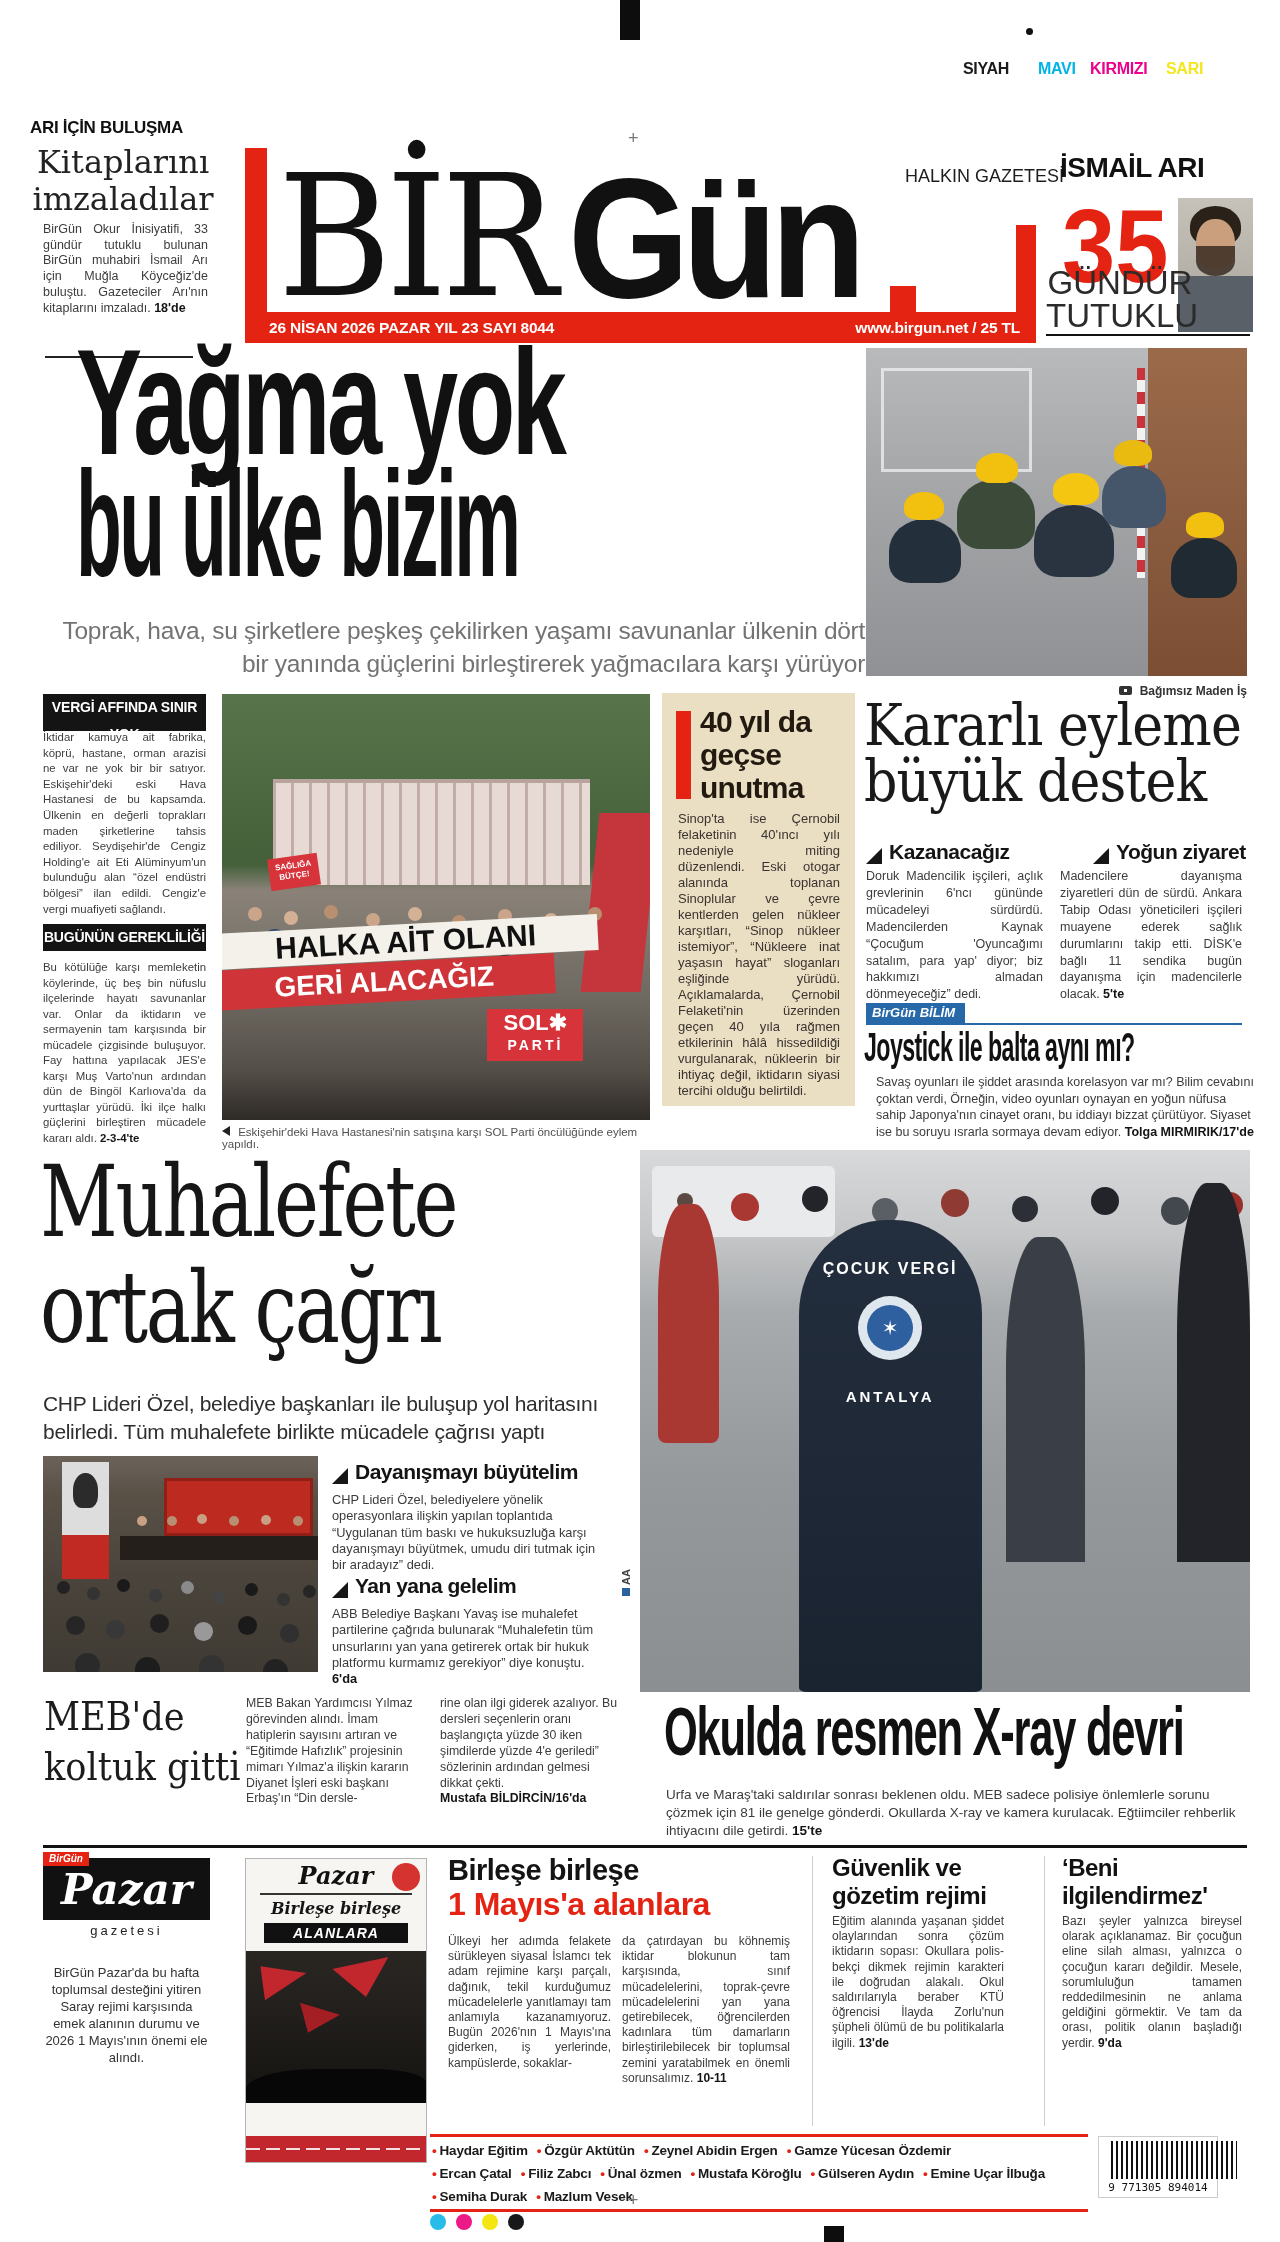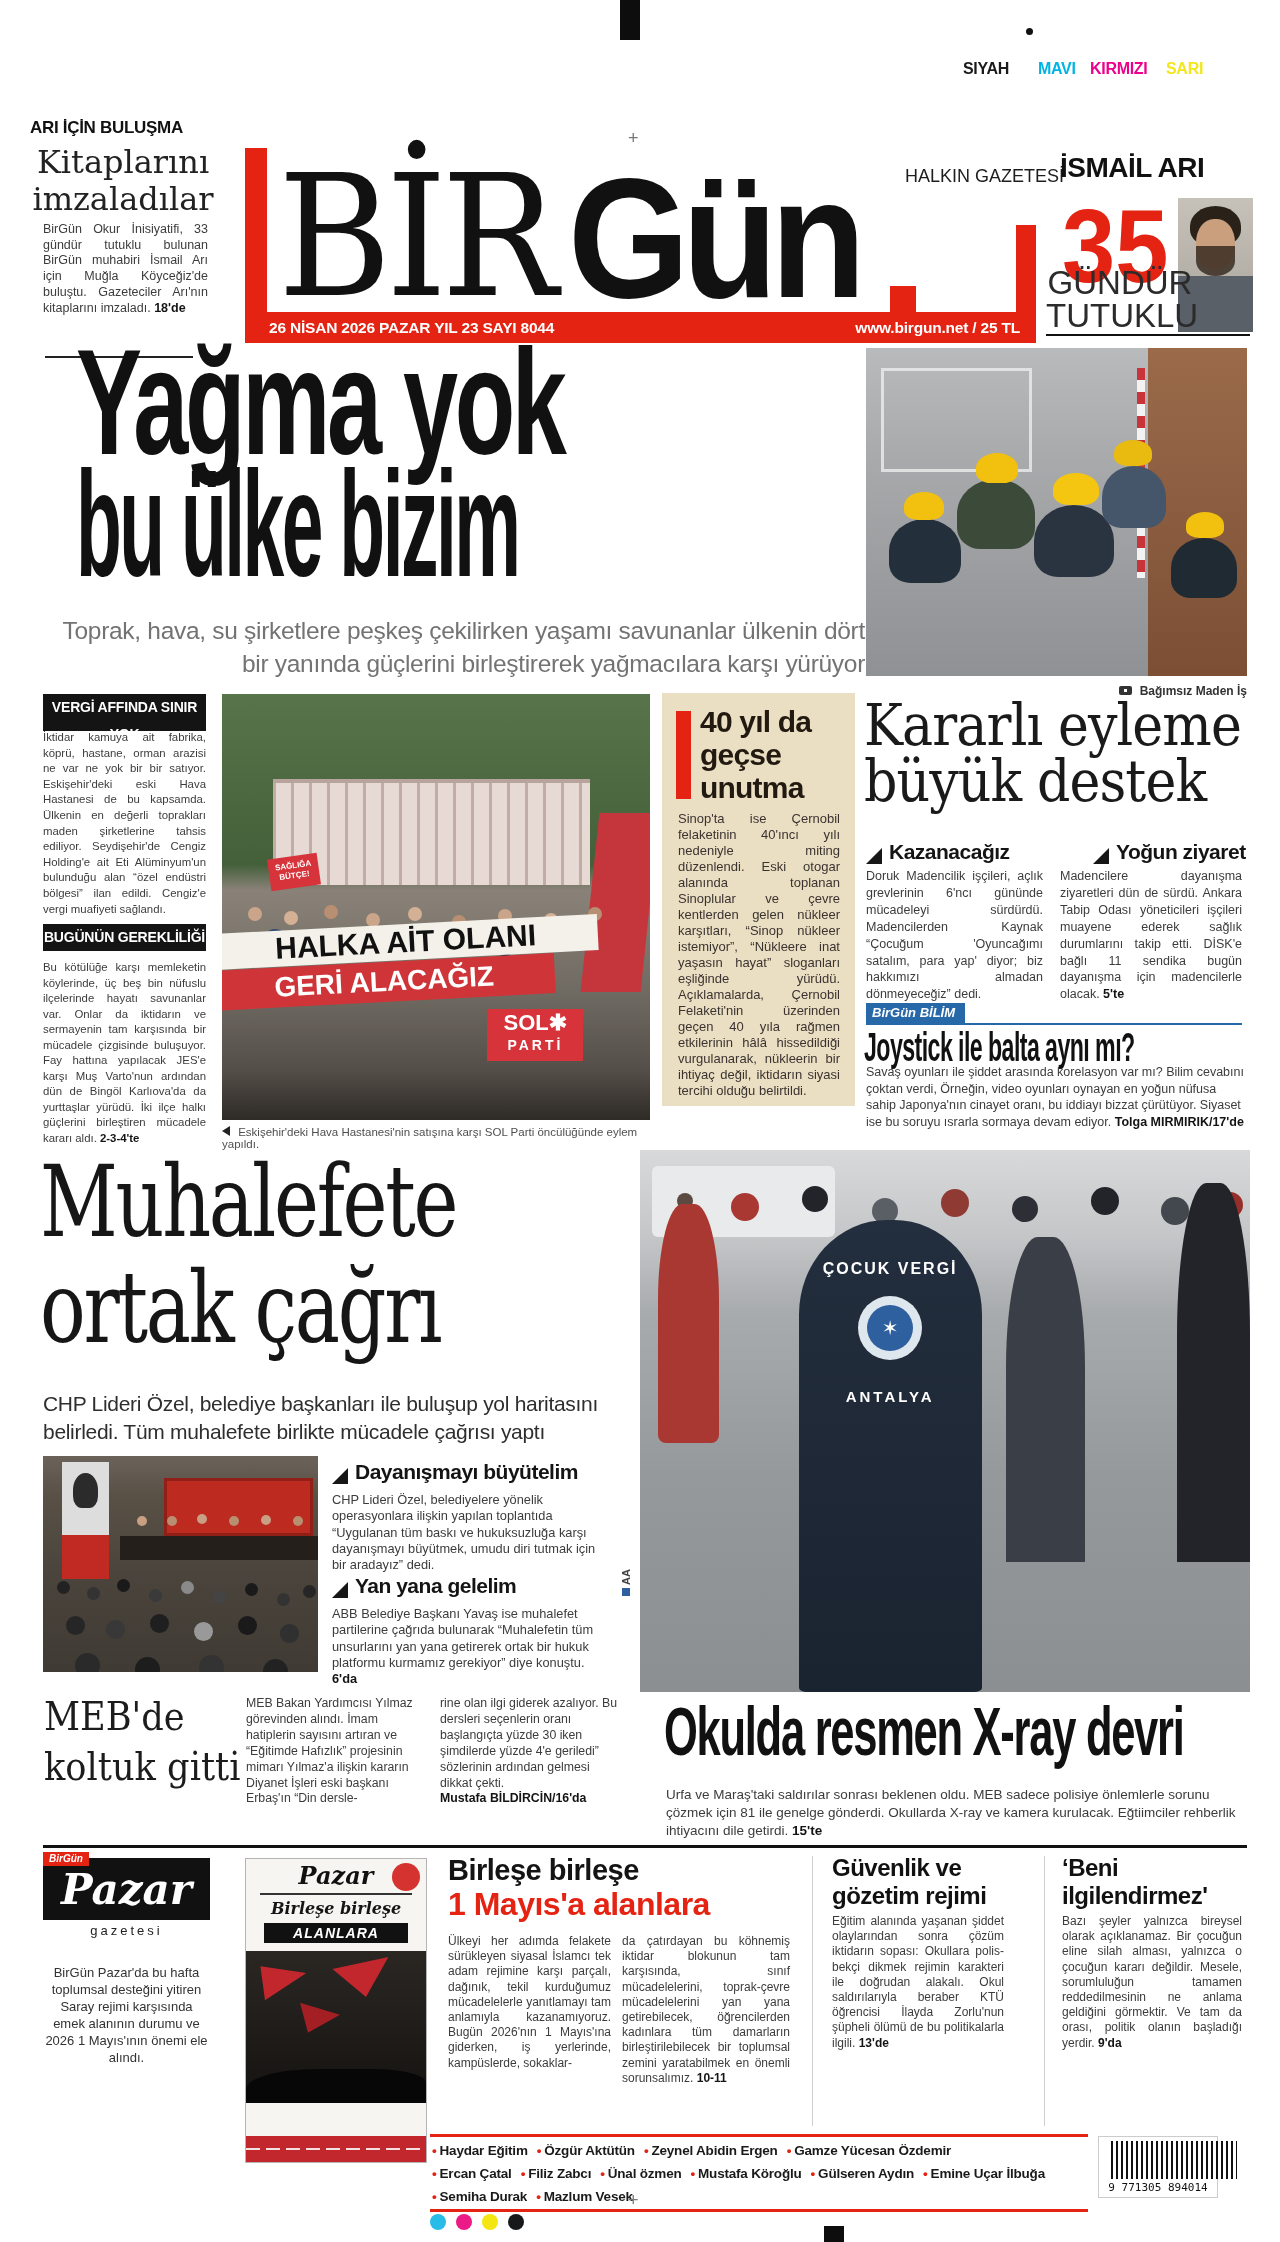--- a/index.html
+++ b/index.html
@@ -143,21 +143,21 @@
     <div style="position:absolute;left:14px;top:18px;width:15px;height:88px;background:#e42313"></div>
     <div class="abs" style="left:38px;top:12px;font-weight:700;font-size:30px;line-height:33px;letter-spacing:-0.8px;color:#221a10">40 yıl da</div>
     <div class="abs" style="left:38px;top:45px;font-weight:700;font-size:30px;line-height:33px;letter-spacing:-0.8px;color:#221a10">geçse</div>
     <div class="abs" style="left:38px;top:78px;font-weight:700;font-size:30px;line-height:33px;letter-spacing:-0.8px;color:#221a10">unutma</div>
     <p class="abs" style="left:16px;top:118px;width:162px;margin:0;font-size:13px;line-height:16px;color:#3a3330;text-align:justify">Sinop'ta ise Çernobil felaketinin 40'ıncı yılı nedeniyle miting düzenlendi. Eski otogar alanında toplanan Sinoplular ve çevre kentlerden gelen nükleer karşıtları, “Sinop nükleer istemiyor”, “Nükleere inat yaşasın hayat” sloganları eşliğinde yürüdü. Açıklamalarda, Çernobil Felaketi'nin üzerinden geçen 40 yıla rağmen etkilerinin hâlâ hissedildiği vurgulanarak, nükleerin bir ihtiyaç değil, iktidarın siyasi tercihi olduğu belirtildi.</p>
   </div>
 
   <div class="abs" style="left:866px;top:1003px;background:#2668a8;color:#fff;font-weight:700;font-style:italic;font-size:13px;line-height:20px;padding:0 10px 0 6px">BirGün BİLİM</div>
   <div class="abs" style="left:866px;top:1023px;width:376px;height:2px;background:#2668a8"></div>
   <div class="abs" style="left:864px;top:1028px"><span class="scale" style="font-weight:700;font-size:40px;line-height:38px;letter-spacing:-1px;transform:scaleX(0.58)">Joystick ile balta aynı mı?</span></div>
-  <p class="abs bodytxt" style="left:866px;top:1064px;width:378px;margin:0;font-size:12.5px;line-height:16.5px;text-align:left">
+  <p class="abs bodytxt" style="left:866px;top:1064px;width:378px;margin:10px;font-size:12.5px;line-height:16.5px;text-align:left">
     <span>Savaş oyunları ile şiddet arasında korelasyon var mı? Bilim cevabını çoktan verdi, Örneğin, video oyunları oynayan en yoğun nüfusa sahip Japonya'nın cinayet oranı, bu iddiayı bizzat çürütüyor. Siyaset ise bu soruyu ısrarla sormaya devam ediyor.</span>
     <b class="pg">Tolga MIRMIRIK/17'de</b>
   </p>
   <div class="abs" style="left:866px;top:1150px;width:376px;height:2px;background:#2668a8"></div>
 
   <div class="abs" style="left:40px;top:1152px"><span class="scale serif" style="font-size:100px;line-height:100px;letter-spacing:-3px;transform:scaleX(0.76);color:#161616">Muhalefete</span></div>
   <div class="abs" style="left:40px;top:1258px"><span class="scale serif" style="font-size:100px;line-height:100px;letter-spacing:-3px;transform:scaleX(0.76);color:#161616">ortak çağrı</span></div>
   <div class="abs" style="left:43px;top:1390px;width:580px;font-size:21px;line-height:28px;letter-spacing:-0.3px;color:#2e2e2e">CHP Lideri Özel, belediye başkanları ile buluşup yol haritasını belirledi. Tüm muhalefete birlikte mücadele çağrısı yaptı</div>
 
   <div class="abs photo" style="left:43px;top:1456px;width:275px;height:216px;background:linear-gradient(180deg,#6b635a 0%,#595146 18%,#4a443c 55%,#3f3a33 100%)">

